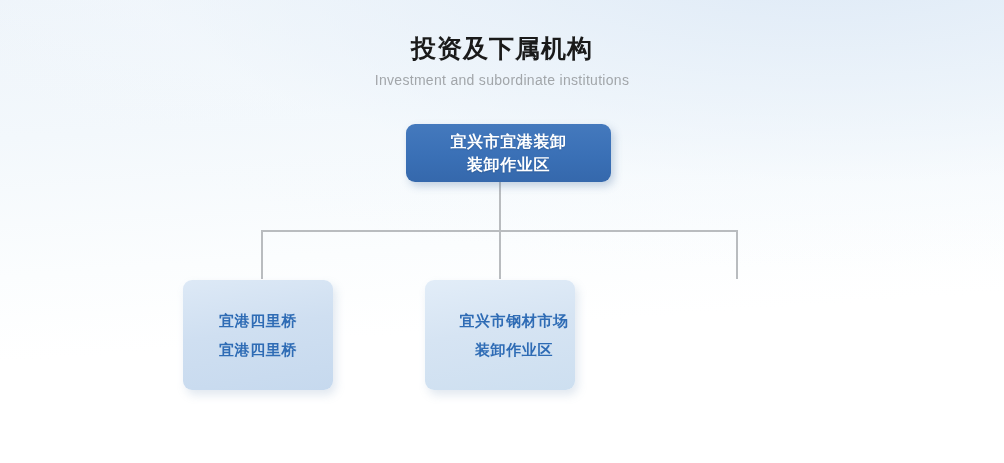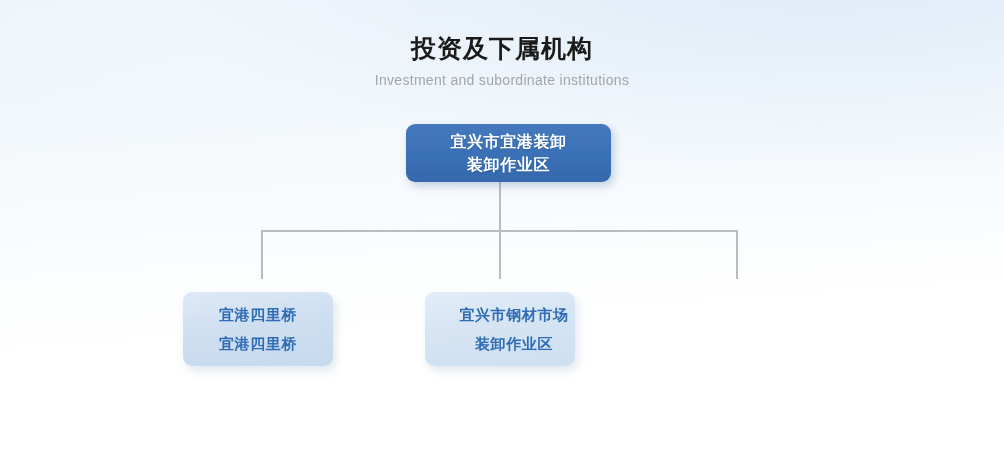--- a/index.html
+++ b/index.html
@@ -81,23 +81,23 @@
   .node-root .node-line {
     color: #ffffff;
     font-size: 16px;
     font-weight: bold;
     line-height: 23px;
     letter-spacing: 0.6px;
     text-shadow: 0 1px 1px rgba(20,50,90,0.25);
   }
 
   .node-child {
-    top: 292px;
+    top: 280px;
     width: 150px;
-    height: 74px;
+    height: 110px;
     box-shadow: 3px 5px 10px rgba(120,150,185,0.22);
   }
   .node-child .node-line {
     color: #2f6cb5;
     font-size: 15px;
     font-weight: bold;
     line-height: 29px;
     letter-spacing: 0.6px;
   }
 

